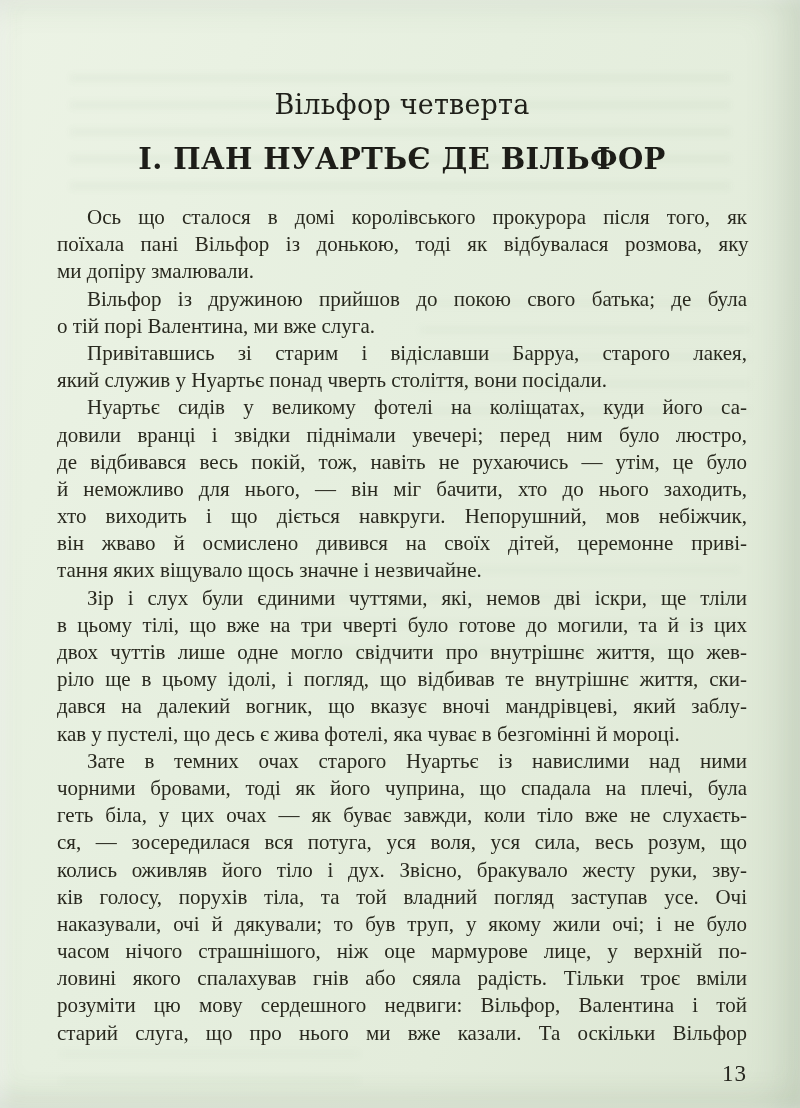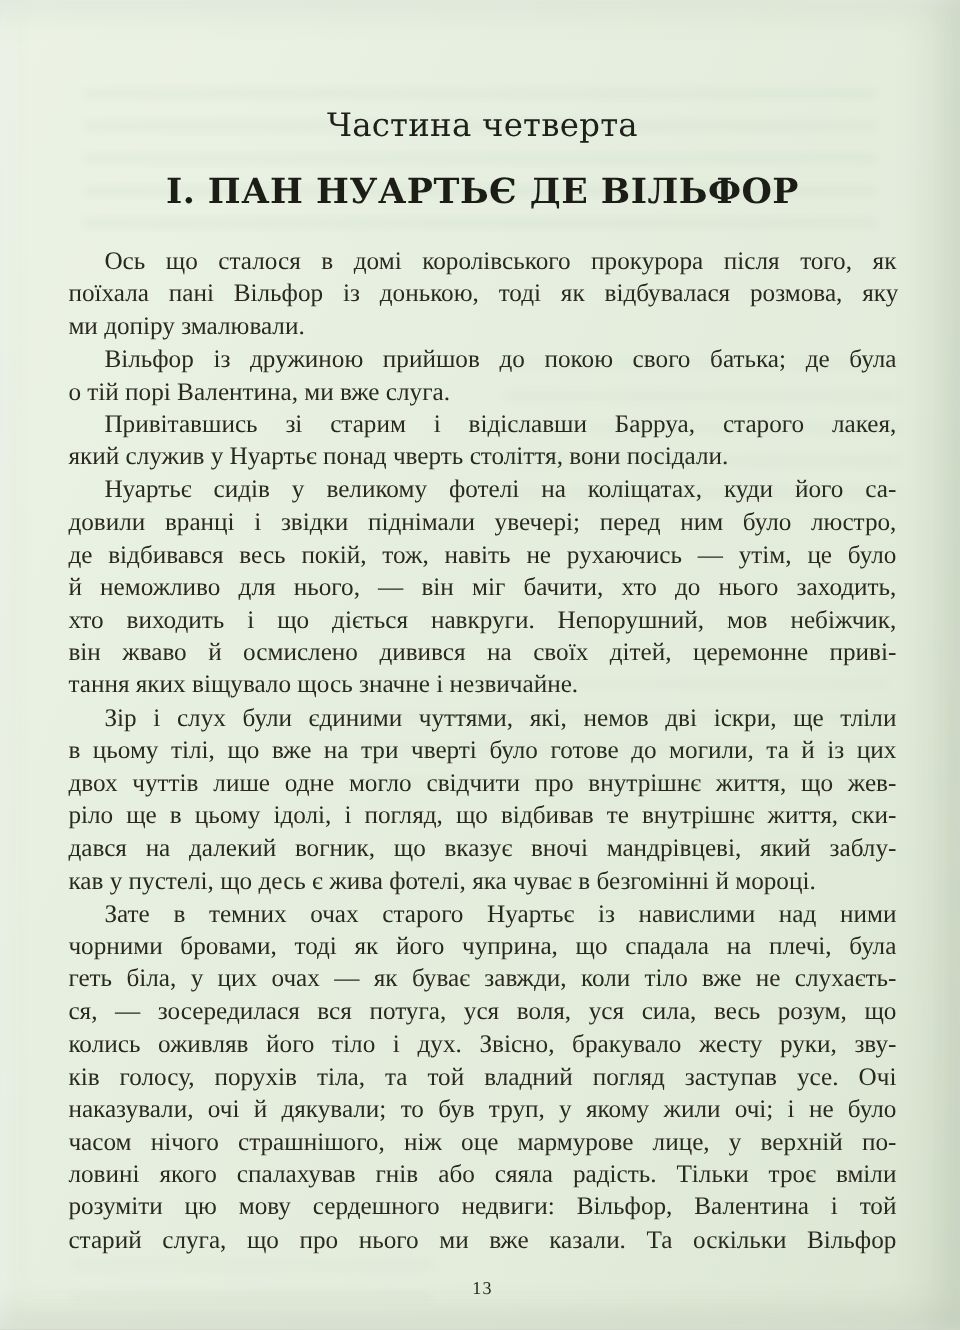--- a/index.html
+++ b/index.html
@@ -35,33 +35,33 @@
   .bodytext{
     position:absolute;left:57px;top:204px;width:690px;
     font-size:21px;
   }
   .line{
     white-space:nowrap;height:27.2px;line-height:27.2px;
   }
   .line.indent{text-indent:30px;}
   .pagenum{
     position:absolute;left:57px;width:690px;top:1060px;height:28px;line-height:28px;
-    text-align:center;font-size:15px;color:#26261f;letter-spacing:1px;
+    text-align:right;font-size:23px;color:#26261f;letter-spacing:1px;
   }
 </style>
 </head>
 <body>
 
 <div class="page">
   <div class="ghost g1"></div>
   <div class="ghost g2"></div>
   <div class="ghost g3"></div>
   <div class="ghost g4"></div>
 
-  <h1 class="part-title">Частина четверта</h1>
+  <h1 class="part-title">Вільфор четверта</h1>
   <h2 class="chapter-title">І. ПАН НУАРТЬЄ ДЕ ВІЛЬФОР</h2>
 
   <div class="bodytext">
       <div class="line indent"><span class="tx" style="word-spacing: 11.8611px;">Ось що сталося в домі королівського прокурора після того, як</span></div>
       <div class="line"><span class="tx" style="word-spacing: 11.2691px;">поїхала пані Вільфор із донькою, тоді як відбувалася розмова, яку</span></div>
       <div class="line"><span class="tx">ми допіру змалювали.</span></div>
       <div class="line indent"><span class="tx" style="word-spacing: 11.1163px;">Вільфор із дружиною прийшов до покою свого батька; де була</span></div>
       <div class="line"><span class="tx">о тій порі Валентина, ми вже слуга.</span></div>
       <div class="line indent"><span class="tx" style="word-spacing: 17.9375px;">Привітавшись зі старим і відіславши Барруа, старого лакея,</span></div>
       <div class="line"><span class="tx">який служив у Нуартьє понад чверть століття, вони посідали.</span></div>

